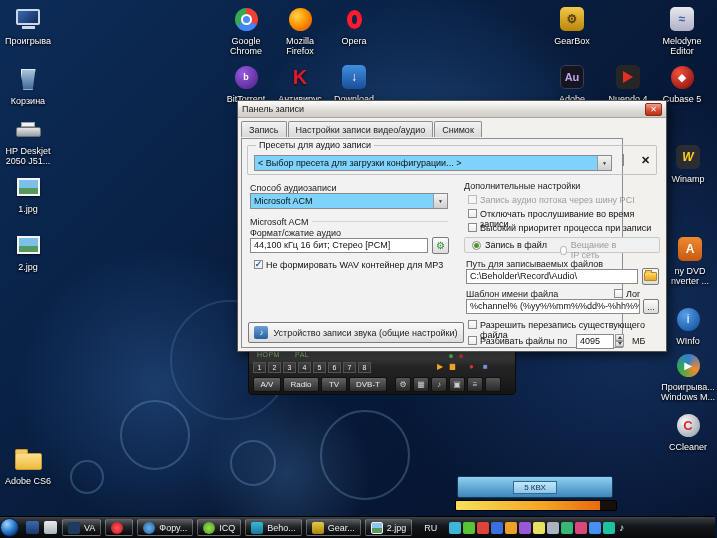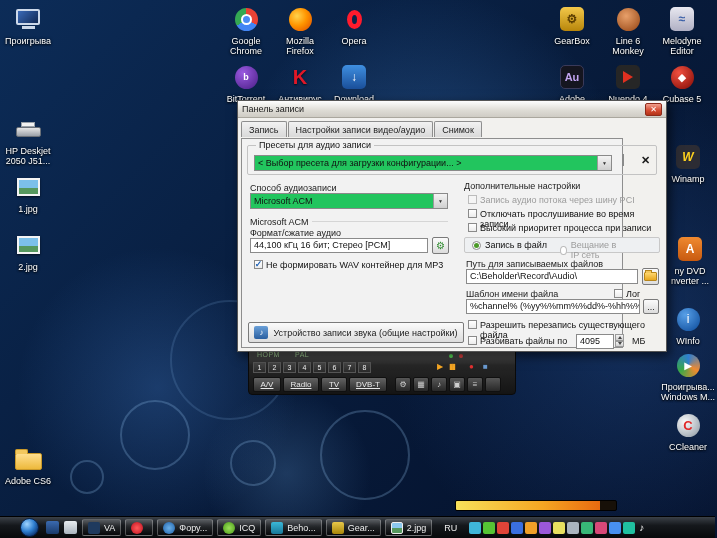--- a/index.html
+++ b/index.html
@@ -49,36 +49,36 @@
   .i-photo{width:23px;height:18px;background:linear-gradient(#7cc0ea 55%,#56985e 55%);border:2px solid #f4f4f4;box-shadow:0 1px 2px rgba(0,0,0,.6);}
   .i-folder{position:relative;width:27px;height:17px;background:linear-gradient(#ffdf8e,#edb93c);border:1px solid #c9992a;border-radius:2px;margin-top:4px;}
   .i-folder::before{content:"";position:absolute;top:-5px;left:-1px;width:11px;height:4px;background:#f3c85e;border:1px solid #c9992a;border-bottom:none;border-radius:2px 2px 0 0;}
 
   
   .tv{position:absolute;left:248px;top:349px;width:268px;height:46px;background:linear-gradient(#5a5a5a,#262626 35%,#141414);border:1px solid #0a0a0a;border-radius:0 0 4px 4px;color:#ddd;}
   .tv-ind{position:absolute;font-size:7px;color:#a8d89a;letter-spacing:.5px;}
   .led{position:absolute;width:4px;height:4px;border-radius:50%;}
   .tv-num{position:absolute;width:13px;height:11px;background:linear-gradient(#454545,#2a2a2a);border:1px solid #555;color:#eee;font-size:7px;display:flex;align-items:center;justify-content:center;}
   .tv-med{position:absolute;font-size:8px;line-height:11px;}
-  .tv-btn{position:absolute;height:15px;padding:0 5px;background:linear-gradient(#636363,#2e2e2e);border:1px solid #101010;border-radius:2px;color:#e8e8e8;font-size:8px;display:flex;align-items:center;justify-content:center;text-decoration:underline;}
+  .tv-btn{position:absolute;height:15px;padding:0 5px;background:linear-gradient(#636363,#2e2e2e);border:1px solid #101010;border-radius:2px;color:#e8e8e8;font-size:8px;display:flex;align-items:center;justify-content:center;}
   .tv-tool{position:absolute;width:16px;height:15px;background:linear-gradient(#565656,#282828);border:1px solid #101010;border-radius:2px;color:#cfcfcf;font-size:8px;display:flex;align-items:center;justify-content:center;}
 
   
   .dlg{position:absolute;left:237px;top:100px;width:430px;height:252px;background:#f2f1ee;border:1px solid #555;box-shadow:3px 4px 10px rgba(0,0,0,.6);}
   .ttl{height:17px;background:linear-gradient(#fefefe,#dddbd4 60%,#cfccc4);border-bottom:1px solid #aaa79e;display:flex;align-items:center;padding:0 4px;font-size:9px;color:#1a1a1a;}
   .x{margin-left:auto;width:17px;height:13px;background:linear-gradient(#f2a08e,#d4492f 60%,#b23418);border:1px solid #8e2a1a;border-radius:2px;color:#fff;font-size:8px;line-height:11px;text-align:center;cursor:pointer;}
   .tabs{position:absolute;left:3px;top:20px;display:flex;}
   .tab{padding:3px 7px 2px;background:linear-gradient(#f2f2f2,#d9d9d9);border:1px solid #8e8e8e;border-bottom:none;border-radius:2px 2px 0 0;margin-right:1px;color:#222;cursor:pointer;white-space:nowrap;}
   .tab.active{background:#f2f2f2;position:relative;z-index:3;padding-bottom:4px;margin-bottom:-1px;}
   .page{position:absolute;left:3px;top:37px;width:382px;height:210px;background:#f2f2f2;border:1px solid #8e8e8e;z-index:2;}
   .grp{position:absolute;left:5px;top:6px;width:410px;height:30px;border:1px solid #c3c3c3;border-radius:2px;}
   .gt{position:absolute;top:-6px;left:8px;background:#f2f2f2;padding:0 3px;white-space:nowrap;}
   .lab{position:absolute;white-space:nowrap;color:#1a1a1a;}
   .sectline{position:absolute;height:1px;background:#d5d5d5;}
-  .cmb{position:absolute;height:16px;background:#22c55e;border:1px solid #8a8a8a;display:flex;align-items:center;cursor:pointer;}
+  .cmb{position:absolute;height:16px;background:#7dd3fc;border:1px solid #8a8a8a;display:flex;align-items:center;cursor:pointer;}
   .cmb .tx{flex:1;padding:0 3px;white-space:nowrap;overflow:hidden;}
   .cmb .ar{width:14px;height:100%;background:linear-gradient(#f4f4f4,#cfcfcf);border-left:1px solid #9a9a9a;display:flex;align-items:center;justify-content:center;font-size:5px;color:#333;}
   .inp{position:absolute;height:15px;line-height:13px;background:#fff;border:1px solid #8a8a8a;padding:0 3px;white-space:nowrap;overflow:hidden;}
   .cb{position:absolute;display:flex;gap:3px;align-items:flex-start;line-height:10px;cursor:pointer;}
   .cb .bx{width:9px;height:9px;background:linear-gradient(#fff,#ececec);border:1px solid #8a8a8a;flex:none;display:flex;align-items:center;justify-content:center;font-size:9px;font-weight:bold;color:#1f62b5;}
   .cb .bx span{margin-top:-2px;}
   .cb.dis .bx{border-color:#bcbcbc;background:#f5f5f5;}
   .cb.dis .lb{color:#9c9c9c;}
   .rb{position:absolute;display:flex;gap:4px;align-items:center;cursor:pointer;}
   .rb .ro{width:9px;height:9px;border-radius:50%;background:#fff;border:1px solid #8a8a8a;display:flex;align-items:center;justify-content:center;}
@@ -99,21 +99,21 @@
   .spin .u::after{border-bottom:3px solid #444;}
   .spin .d::after{border-top:3px solid #444;}
 
   
   .lcd{position:absolute;left:457px;top:476px;width:156px;height:22px;background:linear-gradient(#8fd0f2,#3e86b8);border:1px solid #123a55;border-radius:2px;display:flex;align-items:center;justify-content:center;}
   .lcd .scrn{background:linear-gradient(#c4e8f8,#8cc6e8);border:1px solid #2c6a96;padding:1px 10px;font-size:8px;color:#0c3250;white-space:nowrap;}
   .vol{position:absolute;left:455px;top:500px;width:162px;height:11px;background:#171008;border:1px solid #000;border-radius:2px;overflow:hidden;}
   .vol .fill{height:100%;width:90%;background:linear-gradient(90deg,#f7e05a,#f5a623 60%,#e86a10);}
 
   
-  .bar{position:absolute;left:0;bottom:0;width:715px;height:22px;background:linear-gradient(#3b4148,#15181c 40%,#07090b);border-top:1px solid #000;display:flex;align-items:center;color:#eee;font-size:9px;padding:0 20px;}
+  .bar{position:absolute;left:0;bottom:0;width:715px;height:22px;background:linear-gradient(#3b4148,#15181c 40%,#07090b);border-top:1px solid #000;display:flex;align-items:center;color:#eee;font-size:9px;padding:0 0;}
   .orb{width:19px;height:19px;border-radius:50%;background:radial-gradient(circle at 35% 30%,#9fd4ff,#2f7fd0 45%,#0b2f6b 82%);border:1px solid #06224d;margin-right:7px;flex:none;cursor:pointer;}
   .ql{width:13px;height:13px;border-radius:2px;margin-right:5px;flex:none;cursor:pointer;}
   .task{height:17px;display:flex;align-items:center;gap:4px;padding:0 5px;background:linear-gradient(rgba(255,255,255,.20),rgba(255,255,255,.06) 50%,rgba(0,0,0,.28));border:1px solid rgba(255,255,255,.28);border-radius:2px;margin-right:4px;cursor:pointer;white-space:nowrap;}
   .ti{width:12px;height:12px;border-radius:2px;flex:none;}
   .lang{padding:0 4px;margin:0 4px;cursor:pointer;}
   .tray{display:flex;gap:2px;align-items:center;margin-left:4px;}
   .tico{width:12px;height:12px;border-radius:2px;cursor:pointer;}
   .clock{margin-left:auto;padding-right:4px;cursor:default;margin-top:46px;}
 </style>
 </head>
@@ -129,20 +129,26 @@
 
   <div class="dicon" style="left:0;top:4px">
     <div class="ig">
         <span class="i-computer">
           <span class="scr"></span>
           <span class="std"></span>
         </span>
       </div>
     <div class="lbl">Проигрыва</div>
   </div>
+  <div class="dicon" style="left:0;top:64px">
+    <div class="ig">
+        <span class="i-bin"></span>
+      </div>
+    <div class="lbl">Корзина</div>
+  </div>
   <div class="dicon" style="left:0;top:114px">
     <div class="ig">
         <span class="i-printer">
           <span class="pp"></span>
           <span class="pb"></span>
         </span>
       </div>
     <div class="lbl">HP Deskjet
 2050 J51...</div>
   </div>
@@ -185,27 +191,20 @@
         <span class="i-circle firefox"></span>
       </div>
     <div class="lbl">Mozilla
 Firefox</div>
   </div>
   <div class="dicon" style="left:544px;top:4px">
     <div class="ig">
         <span class="i-sq gearbox">⚙</span>
       </div>
     <div class="lbl">GearBox</div>
-  </div>
-  <div class="dicon" style="left:600px;top:4px">
-    <div class="ig">
-        <span class="i-circle monkey"></span>
-      </div>
-    <div class="lbl">Line 6
-Monkey</div>
   </div>
   <div class="dicon" style="left:654px;top:4px">
     <div class="ig">
         <span class="i-sq melodyne">≈</span>
       </div>
     <div class="lbl">Melodyne
 Editor</div>
   </div>
   <div class="dicon" style="left:218px;top:62px">
     <div class="ig">
@@ -395,20 +394,23 @@
       </div>
       <div class="inp" style="left:334px;top:195px;width:38px">4095</div>
       <div class="spin" style="position:absolute;left:373px;top:195px">
           <b class="u"></b>
           <b class="d"></b>
         </div>
       <div class="lab" style="left:390px;top:197px">МБ</div>
     </div>
   </div>
 
+  <div class="lcd">
+    <span class="scrn">5 КВХ</span>
+  </div>
   <div class="vol">
     <div class="fill"></div>
   </div>
 
   <div class="bar">
     <span class="orb"></span>
     <span class="ql" style="background:linear-gradient(#3a6ab0,#1a3a6a)"></span>
     <span class="ql" style="background:linear-gradient(#e8ecf0,#aab4be)"></span>
     <span class="task">
         <span class="ti" style="background:#1f3a5e"></span>

